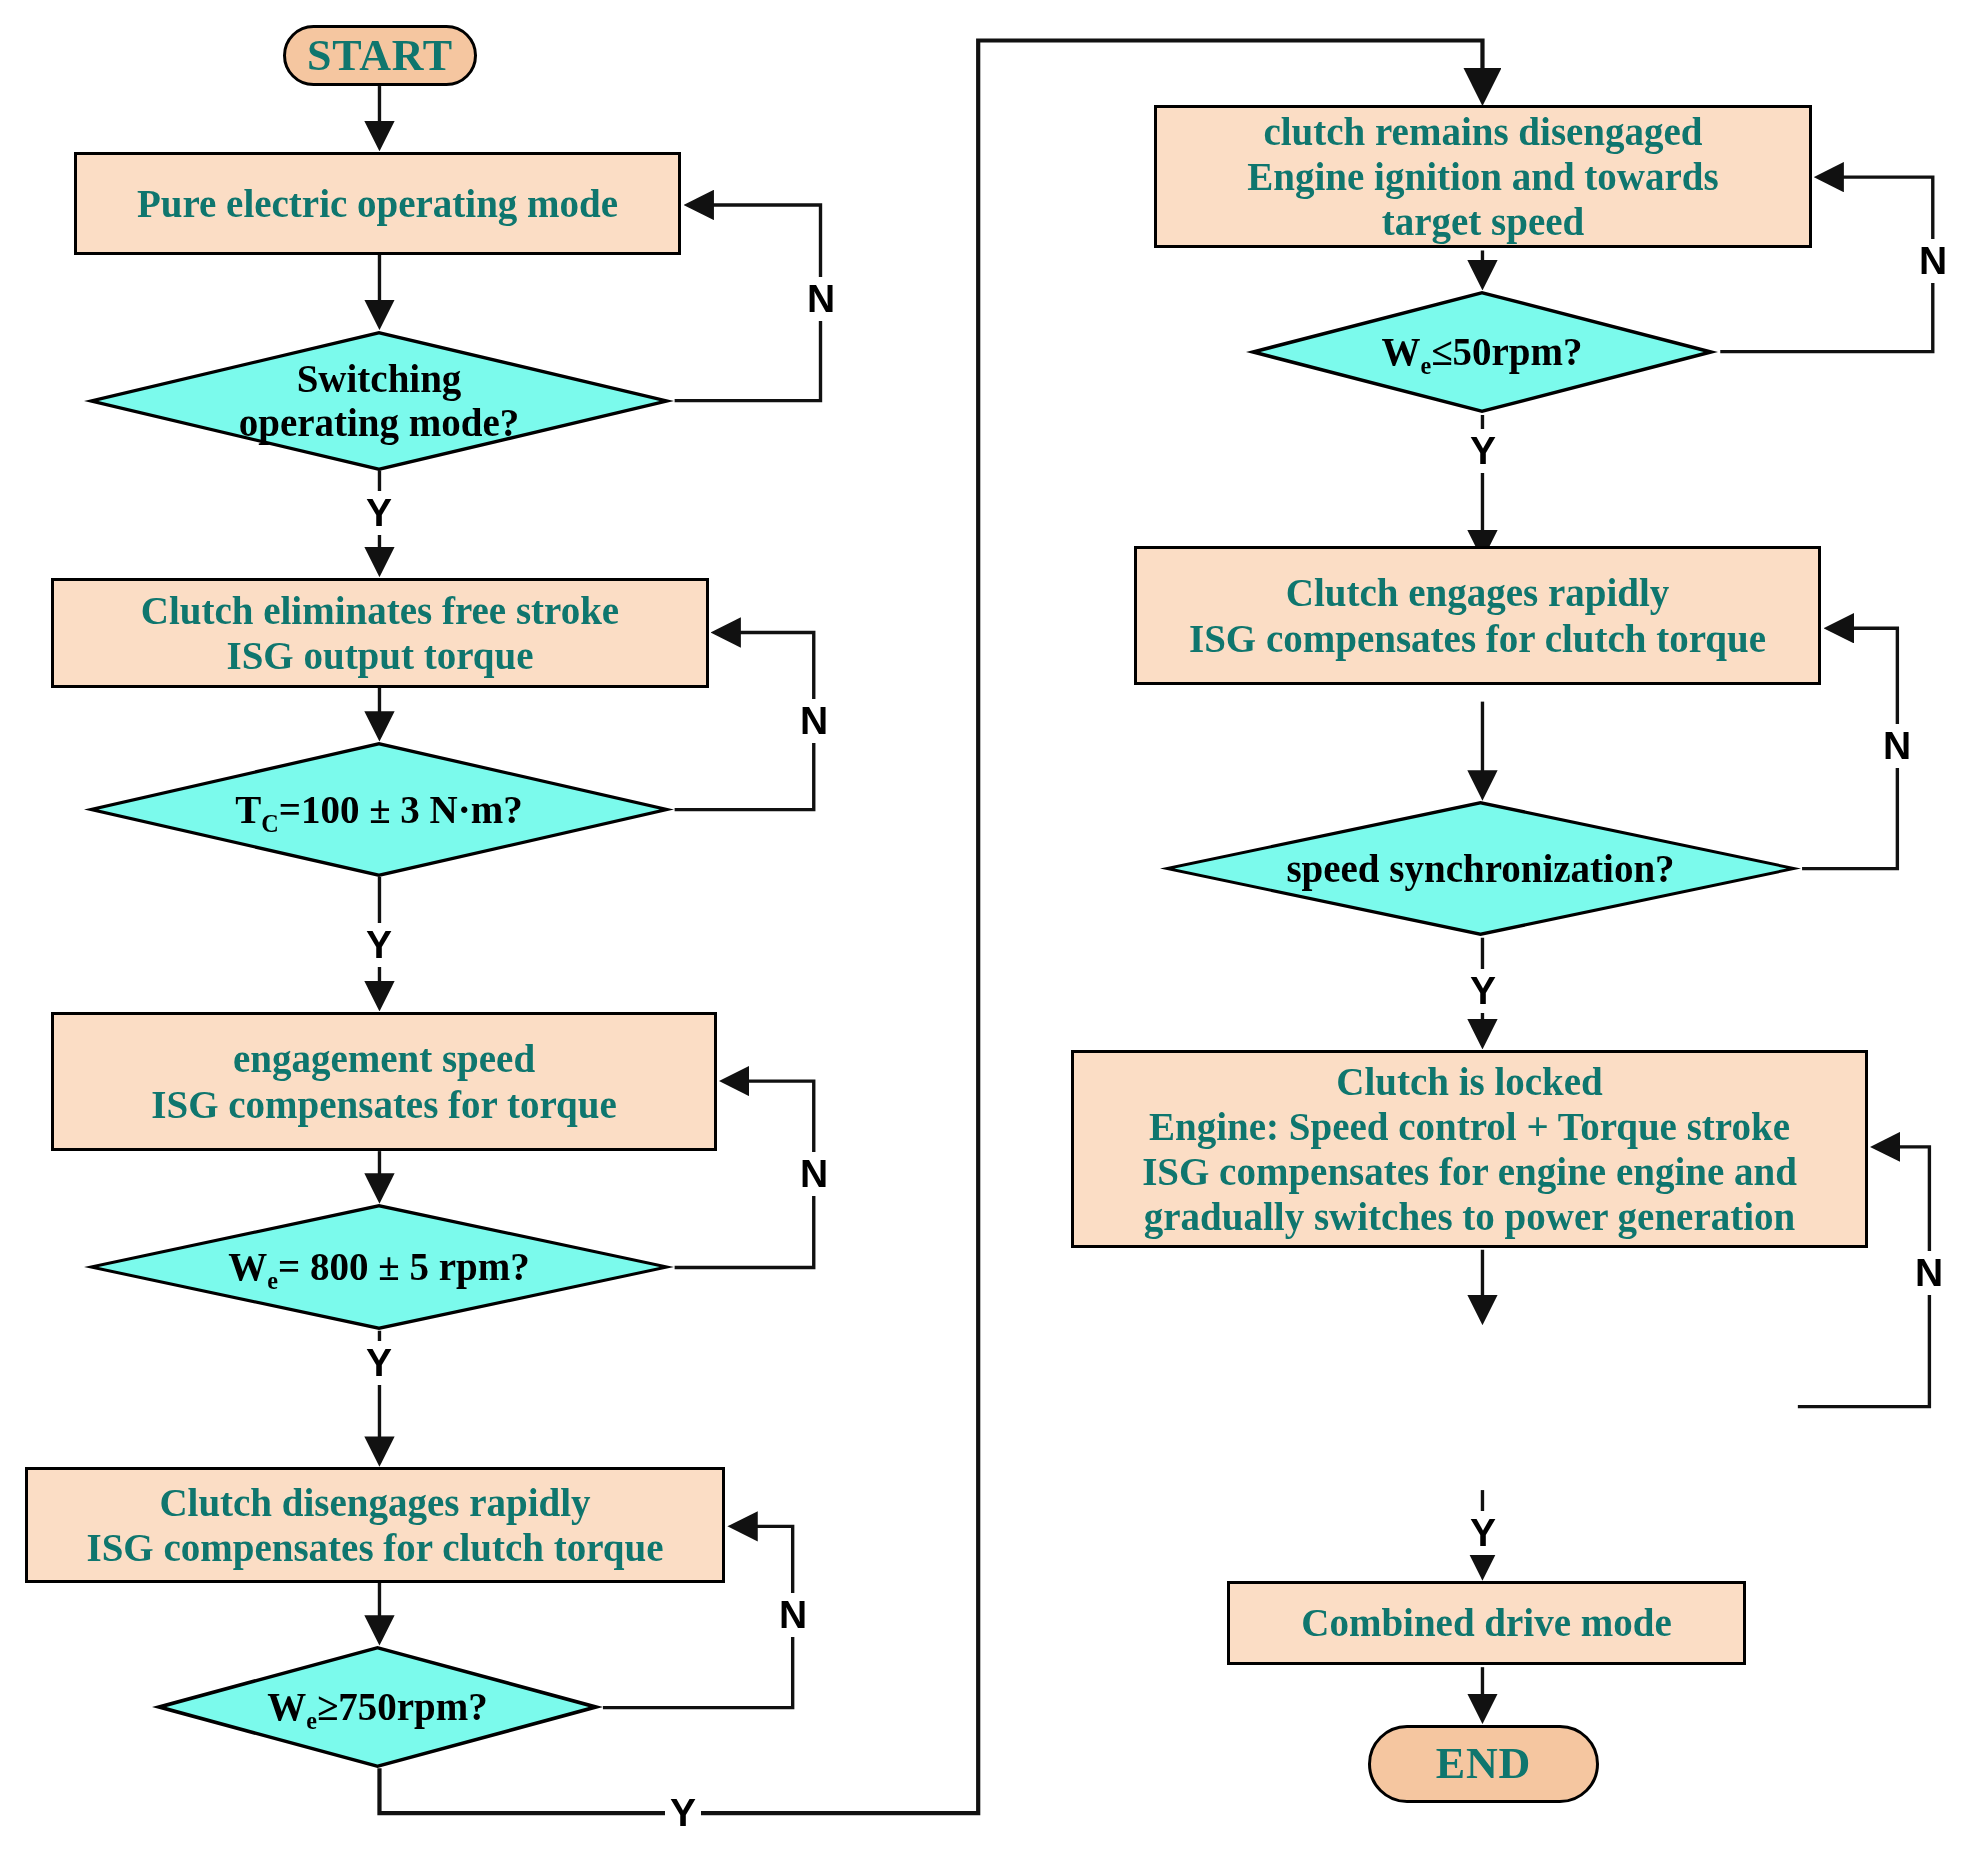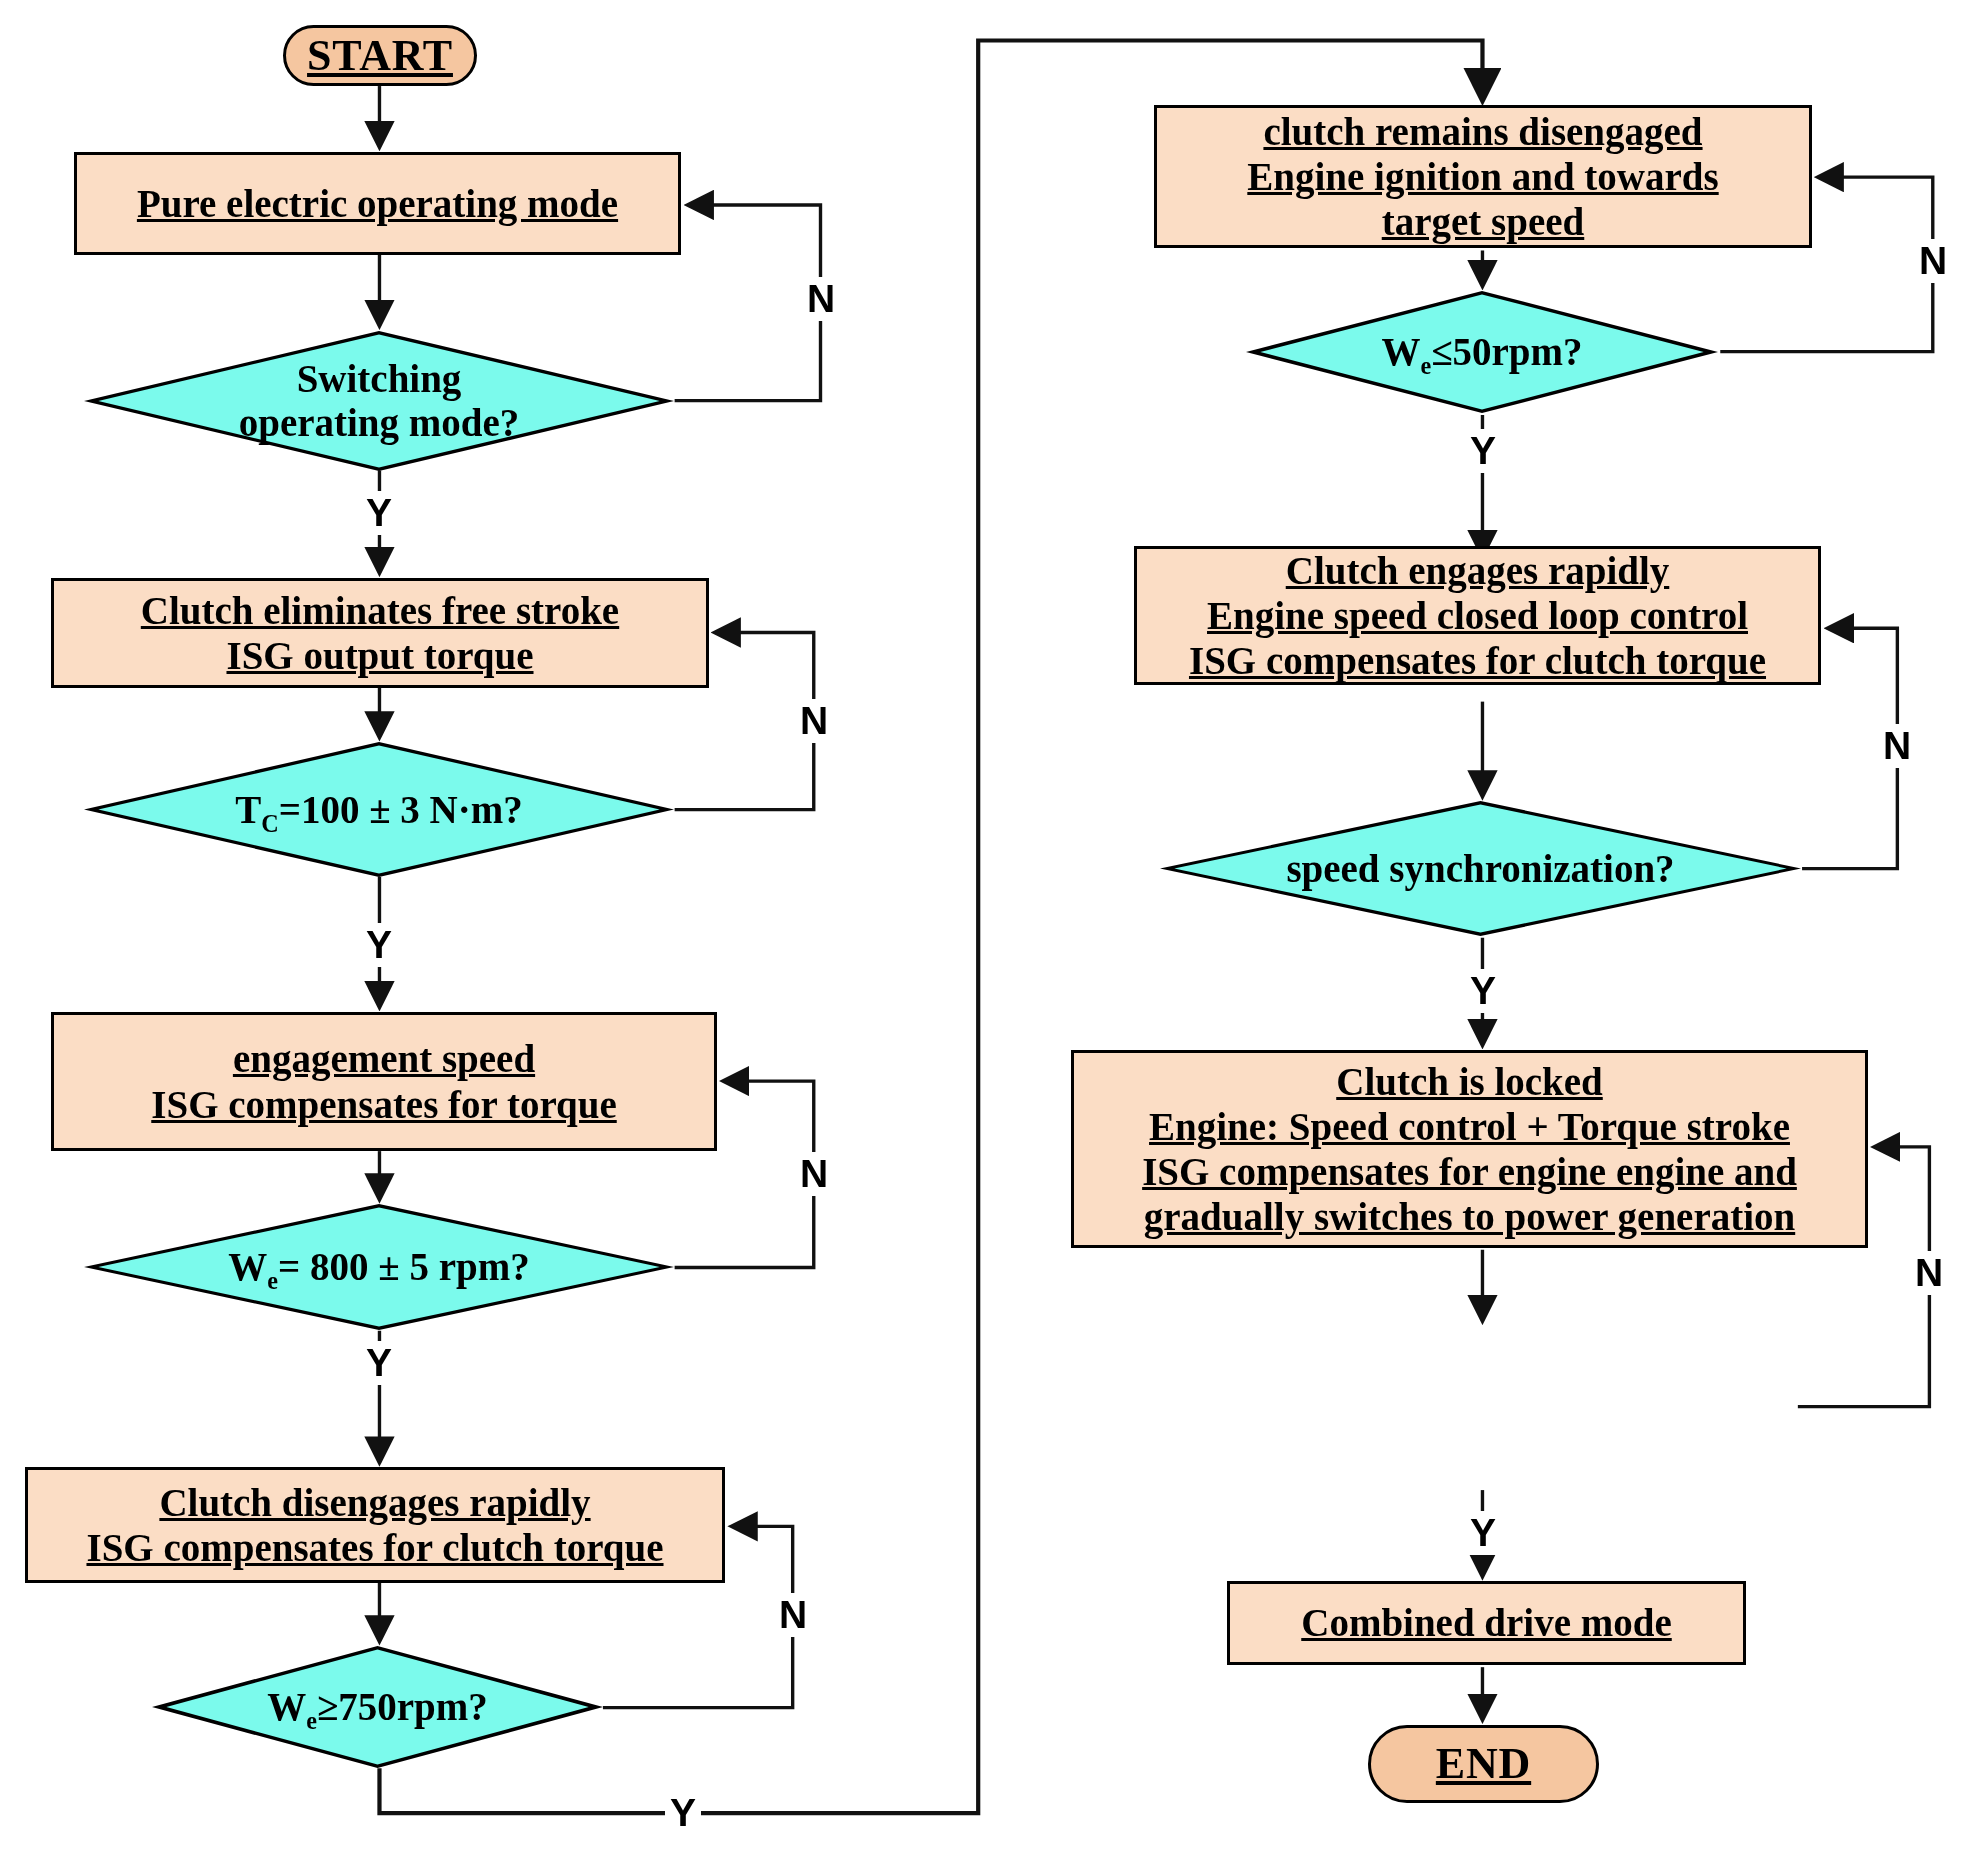--- a/index.html
+++ b/index.html
@@ -9,24 +9,23 @@
     background:#ffffff;
     font-family:"Liberation Serif","DejaVu Serif",serif;
     overflow:hidden;
   }
   #wires{position:absolute;left:0;top:0;width:100%;height:100%;}
   .node{
     position:absolute;
     display:flex;flex-direction:column;justify-content:center;align-items:center;
     text-align:left;
     font-weight:bold;
-    color:#000000;
+    color:#0f766e;
     font-size:39px;line-height:1.16;
     box-sizing:border-box;
-    text-decoration:underline;
   }
   .process{
     background:#FBDDC5;
     border:3.4px solid #000;
   }
   .terminal{
     background:#F5C6A0;
     border:3.4px solid #000;
     border-radius:40px;
     font-size:44px;
@@ -152,21 +151,20 @@
   <div class="diamond" style="left:1246px;top:291px;width:472px;height:122px;">
     <div class="d-outer"></div>
     <div class="d-inner"></div>
     <div class="d-text">
         <div><span>W</span><sub>e</sub><span>≤50rpm?</span></div>
       </div>
   </div>
 
   <div class="node process" style="left:1134px;top:546px;width:687px;height:139px;">
       <div><span>Clutch engages rapidly</span></div>
-      <div><span>Engine speed closed loop control</span></div>
       <div><span>ISG compensates for clutch torque</span></div>
     </div>
 
   <div class="diamond" style="left:1160px;top:801px;width:641px;height:135px;">
     <div class="d-outer"></div>
     <div class="d-inner"></div>
     <div class="d-text">
         <div><span>speed synchronization?</span></div>
       </div>
   </div>

